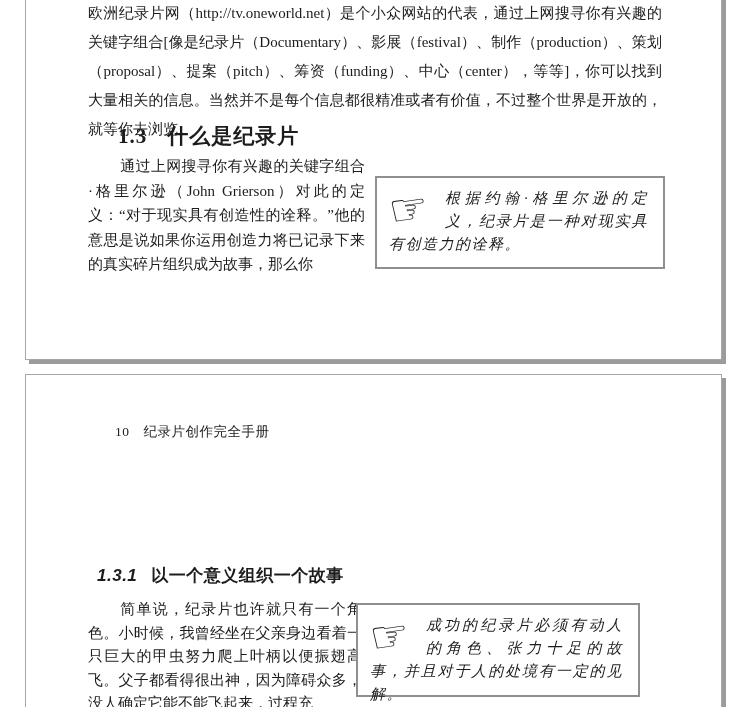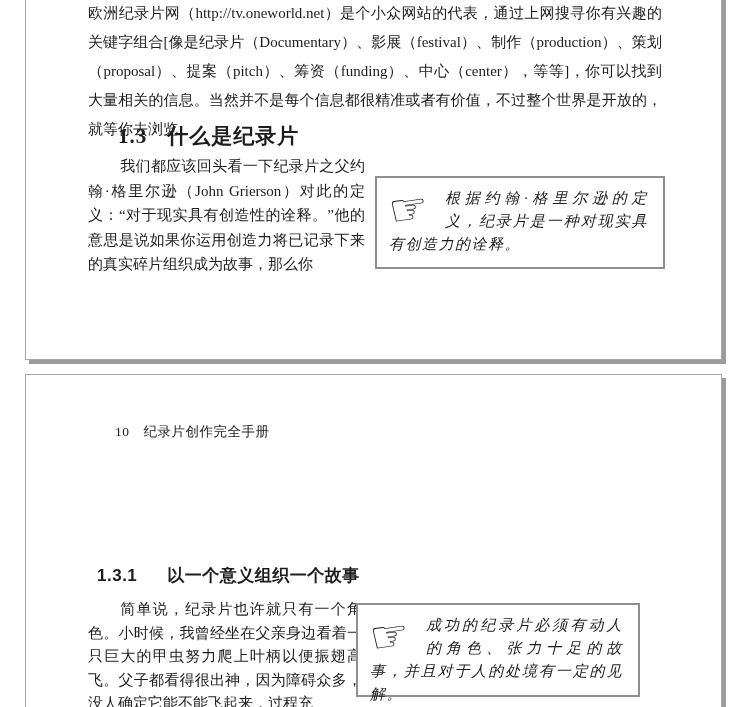--- a/index.html
+++ b/index.html
@@ -58,21 +58,21 @@
     white-space: nowrap; color: #222222;
   }
   .p2-header .pg-num { margin-right: 14px; margin-left: 20px; }
   .p2-para1 { top: 102px; left: 62px; width: 574px; }
   .p2-h3 {
     top: 189px; left: 71px;
     font-family: "Liberation Sans", "DejaVu Sans", sans-serif;
     font-size: 17px; font-weight: bold;
     letter-spacing: 0.5px; white-space: nowrap;
   }
-  .p2-h3 .sec-num { margin-right: 30px; }
+  .p2-h3 .sec-num { margin-right: 14px; font-style: italic; }
   .p2-col {
     top: 223px; left: 62px; width: 274px;
     font-size: 15px; line-height: 23.5px;
     text-align: justify; word-break: break-all;
   }
   .p2-box { top: 228px; left: 330px; width: 284px; height: 94px; }
 
   .callout {
     box-sizing: border-box;
     border: 2px solid #8f8f8f;
@@ -104,21 +104,21 @@
 <body>
 
 <div class="page page-1">
 
   <div class="block body-par p1-para1">欧洲纪录片网（http://tv.oneworld.net）是个小众网站的代表，通过上网搜寻你有兴趣的关键字组合[像是纪录片（Documentary）、影展（festival）、制作（production）、策划（proposal）、提案（pitch）、筹资（funding）、中心（center），等等]，你可以找到大量相关的信息。当然并不是每个信息都很精准或者有价值，不过整个世界是开放的，就等你去浏览。</div>
 
   <div class="block p1-h2">
     <span class="sec-num">1.3</span><span>什么是纪录片</span>
   </div>
 
-  <div class="block p1-col indent">我们都应该回头看一下纪录片之父约翰·格里尔逊（John Grierson）对此的定义：“对于现实具有创造性的诠释。”他的意思是说如果你运用创造力将已记录下来的真实碎片组织成为故事，那么你</div>
+  <div class="block p1-col indent">通过上网搜寻你有兴趣的关键字组合·格里尔逊（John Grierson）对此的定义：“对于现实具有创造性的诠释。”他的意思是说如果你运用创造力将已记录下来的真实碎片组织成为故事，那么你</div>
 
   <div class="block callout p1-box">
     <div class="callout-body">
       <span class="hand-icon">☞</span><span>根据约翰·格里尔逊的定义，纪录片是一种对现实具有创造力的诠释。</span>
     </div>
   </div>
 
 </div>
 
 <div class="page page-2">

